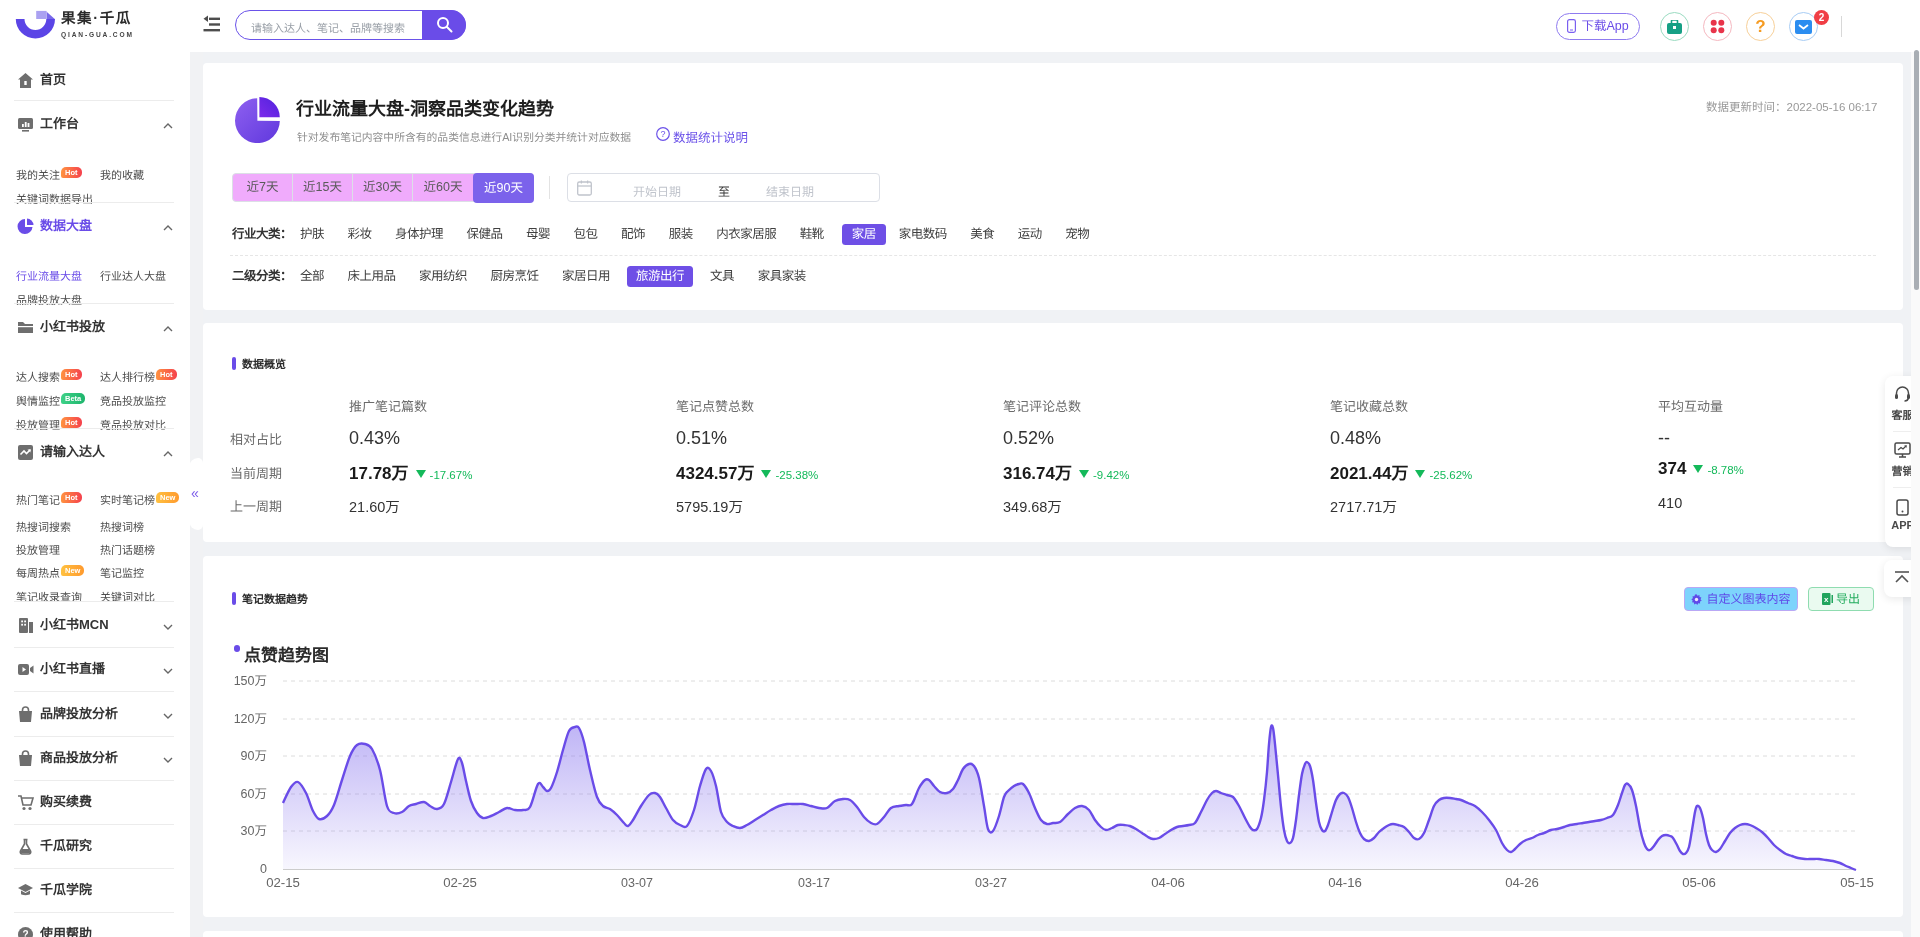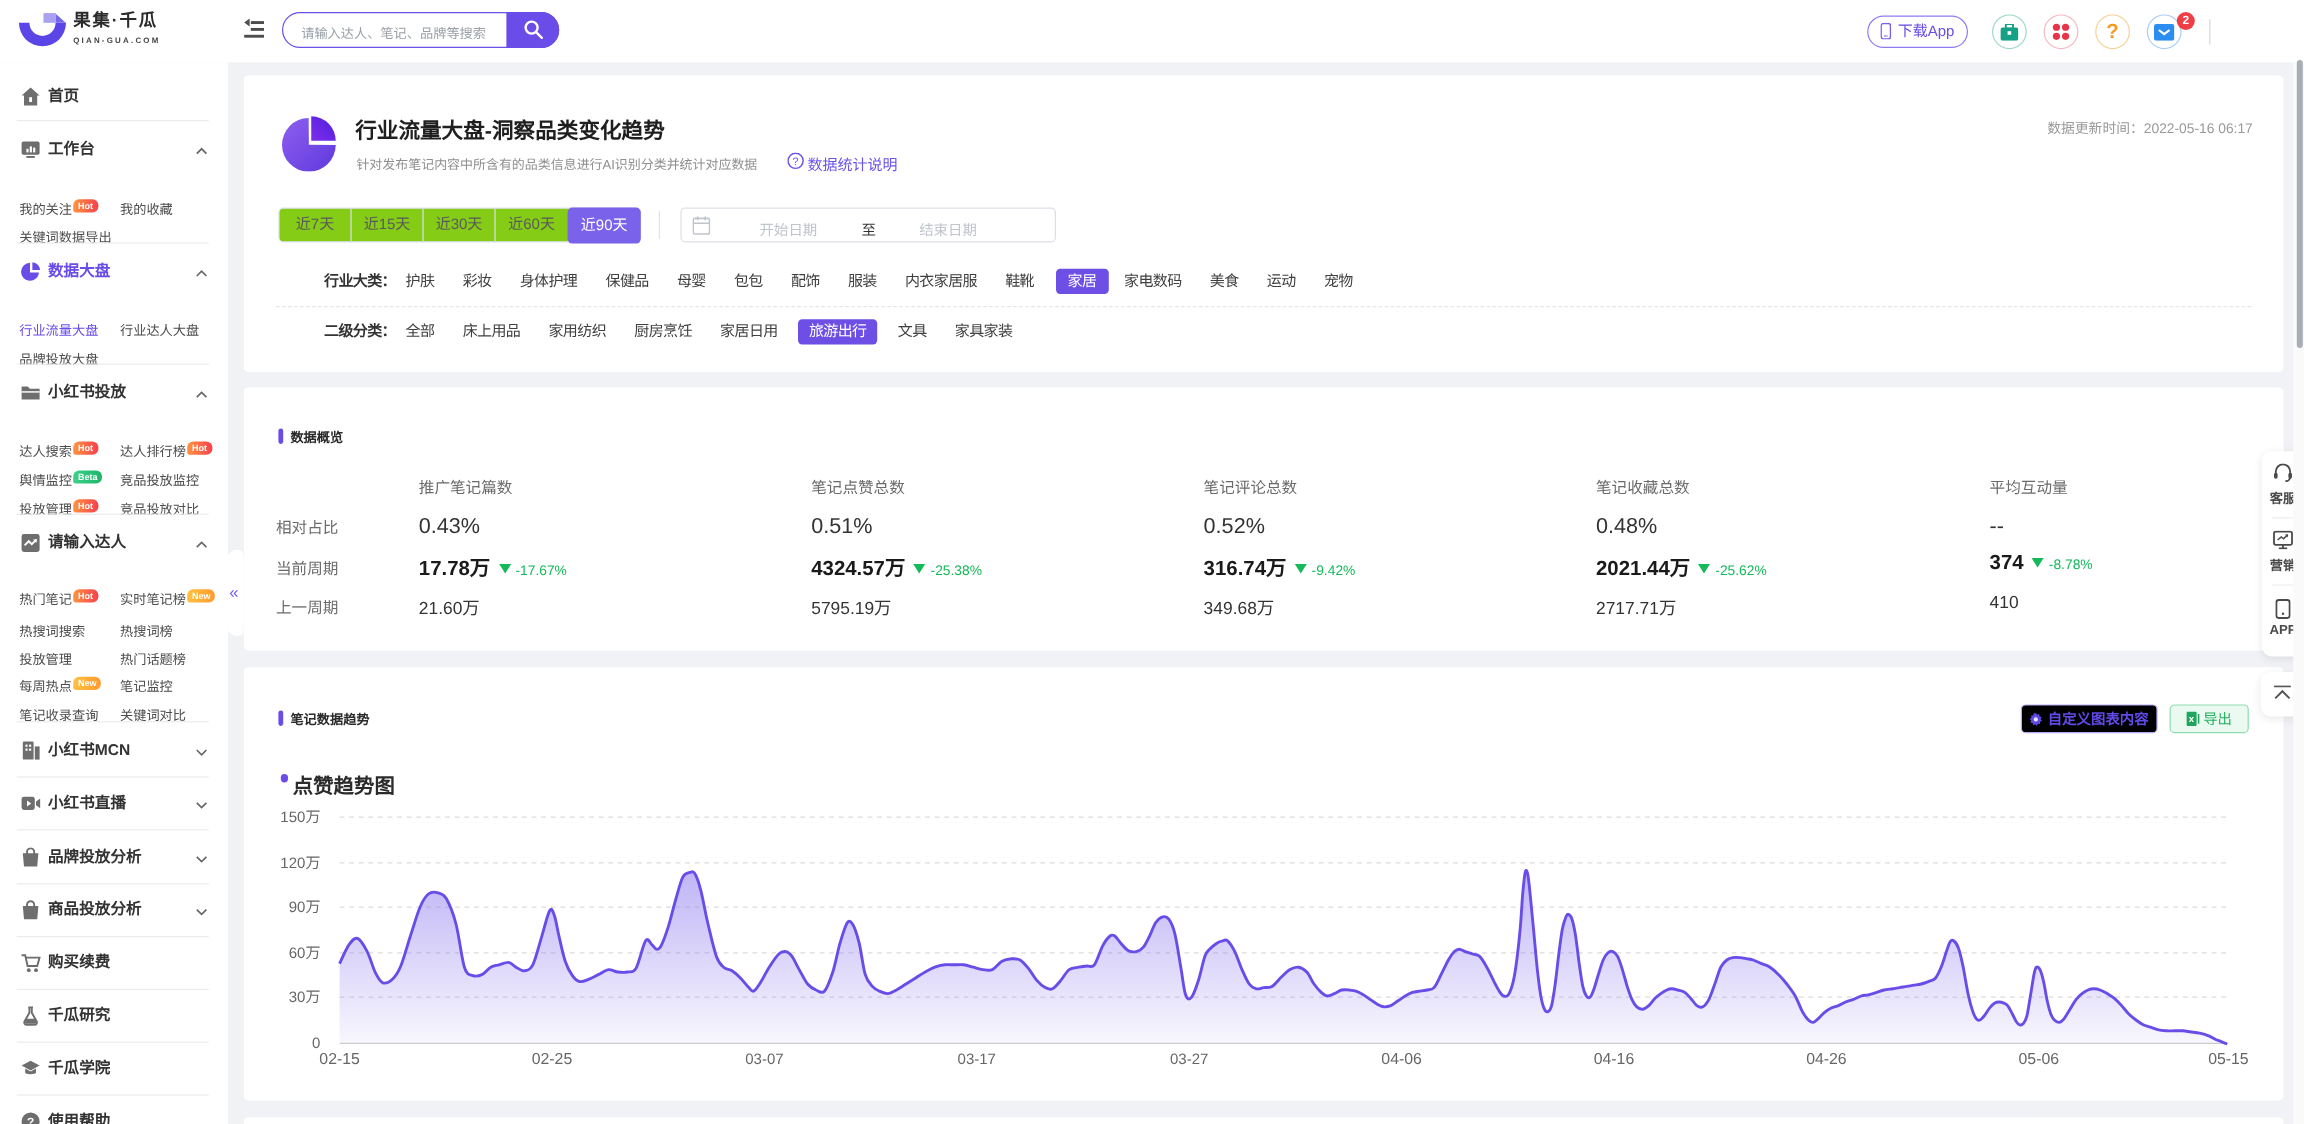--- a/index.html
+++ b/index.html
@@ -34,43 +34,43 @@
 #foldbar{position:absolute;left:190px;top:52px;width:13px;height:885px;background:#f1f2f4;z-index:9;}
 #foldbar .ar{position:absolute;left:1px;top:433px;color:#7b5be9;font-size:14px;z-index:12;}
 
 .card{position:absolute;left:203px;width:1700px;background:#fff;border-radius:4px;}
 #c1{top:63px;height:247px;}
 #c2{top:323px;height:219px;}
 #c3{top:556px;height:361px;}
 #c4{top:931px;height:10px;}
 .sechead{position:absolute;font-size:11px;font-weight:bold;color:#2b2b2b;}
 .secbar{position:absolute;width:4px;height:13px;background:#6a4ce8;border-radius:2px;}
-.dgroup{position:absolute;left:232px;top:173px;height:29px;border:1px solid #dcdfe6;border-radius:4px;background:#84cc16;}
+.dgroup{position:absolute;left:232px;top:173px;height:29px;border:1px solid #dcdfe6;border-radius:4px;background:#f0abfc;}
 .dbtn{float:left;width:60px;height:27px;line-height:27px;text-align:center;font-size:12.5px;color:#5a5a5a;border-right:1px solid #dcdfe6;}
 .dbtn:last-child{border-right:none;}
 .dbtn.on{background:#7b62eb;color:#fff;border-radius:4px;width:61px;margin:-1px -1px 0 0;height:30px;line-height:30px;}
 .vsep{position:absolute;left:549px;top:176px;width:1px;height:23px;background:#e3e3e3;}
 .dpick{position:absolute;left:567px;top:173px;width:313px;height:29px;border:1px solid #dcdfe6;border-radius:4px;}
 .dpick .cal{position:absolute;left:9px;top:6px;}
 .dpick .s1{position:absolute;left:65px;top:8px;font-size:12px;color:#c0c4cc;}
 .dpick .zhi{position:absolute;left:150px;top:8px;font-size:12px;color:#333;}
 .dpick .s2{position:absolute;left:198px;top:8px;font-size:12px;color:#c0c4cc;}
-.catrow{position:absolute;left:232px;font-size:12.5px;color:#404040;white-space:nowrap;line-height:20px;letter-spacing:-0.5px;margin-left:38px;}
+.catrow{position:absolute;left:232px;font-size:12.5px;color:#404040;white-space:nowrap;line-height:20px;letter-spacing:-0.5px;}
 .catrow .lb{font-weight:bold;color:#333;}
 .chip{display:inline-block;background:#6e4fe6;color:#fff;border-radius:3.5px;padding:0 9px;height:20.5px;line-height:20.5px;}
 .dash{position:absolute;left:230px;top:255px;width:1646px;border-top:1px dashed #e6e6e6;}
 
 .rowlab{position:absolute;left:230px;font-size:13px;color:#6b6b6b;}
 .sthead{position:absolute;top:396px;font-size:13px;color:#6b6b6b;}
 .strel{position:absolute;top:428px;font-size:18px;color:#333;}
 .stcur{position:absolute;top:459px;font-size:17px;font-weight:bold;color:#1a1a1a;}
 .stpct{font-size:11.5px;font-weight:normal;color:#14b95a;}
 .arrdn{display:inline-block;width:0;height:0;border-left:5.5px solid transparent;border-right:5.5px solid transparent;border-top:8px solid #14b95a;margin:0 4px 2px 7px;vertical-align:middle;}
 .stpre{position:absolute;top:495px;font-size:14.5px;color:#333;}
-.btncustom{position:absolute;left:1684px;top:587px;width:114px;height:24px;background:#000000;border:1px solid #b9a8f5;border-radius:4px;color:#5f4ae8;font-size:12px;text-align:center;line-height:22px;font-weight:bold;}
+.btncustom{position:absolute;left:1684px;top:587px;width:114px;height:24px;background:#7dd3fc;border:1px solid #b9a8f5;border-radius:4px;color:#5f4ae8;font-size:12px;text-align:center;line-height:22px;}
 .btnexport{position:absolute;left:1808px;top:587px;width:66px;height:24px;background:#eafaf0;border:1px solid #8fdcb0;border-radius:4px;color:#27ae60;font-size:12px;text-align:center;line-height:22px;}
 
 #rail{position:absolute;left:1885px;top:376px;width:44px;height:171px;background:#fff;border-radius:8px 0 0 8px;box-shadow:0 2px 8px rgba(0,0,0,.09);z-index:30;}
 #rail .rl{position:absolute;left:0;width:35px;text-align:center;font-size:11px;color:#4a4a4a;font-weight:bold;}
 #rail .rdiv{position:absolute;left:8px;width:22px;height:1px;background:#eee;}
 #totop{position:absolute;left:1884px;top:560px;width:36px;height:37px;background:#fff;border-radius:8px;box-shadow:0 2px 8px rgba(0,0,0,.09);z-index:30;}
 
 #sbtrack{position:absolute;left:1911px;top:52px;width:9px;height:885px;background:#fafafa;z-index:40;}
 #sbthumb{position:absolute;left:1914px;top:50px;width:5px;height:240px;background:#a9aeb4;border-radius:2.5px;z-index:41;}
 </style>

